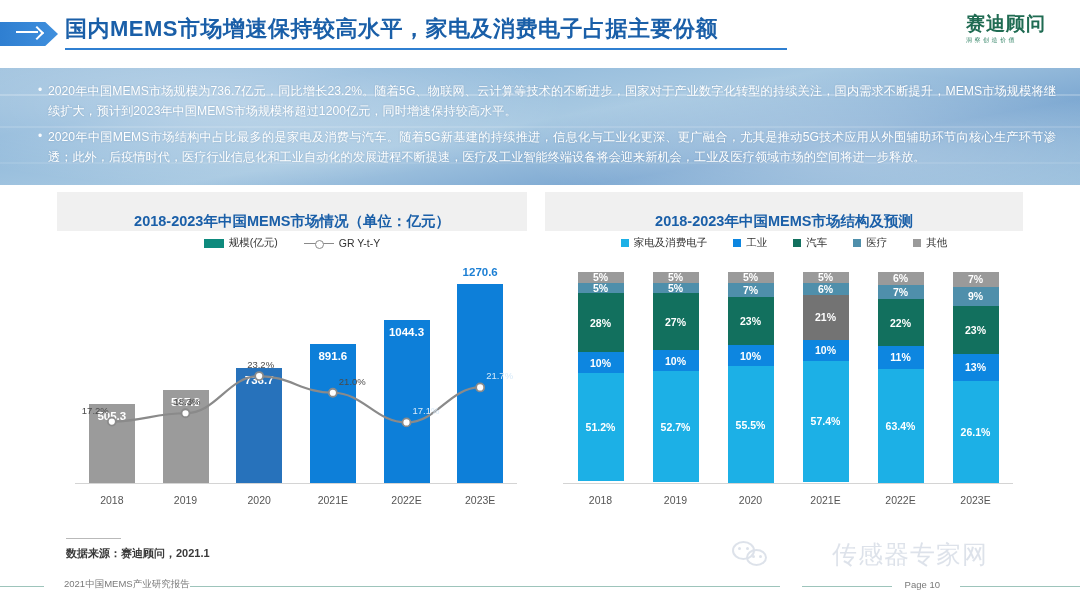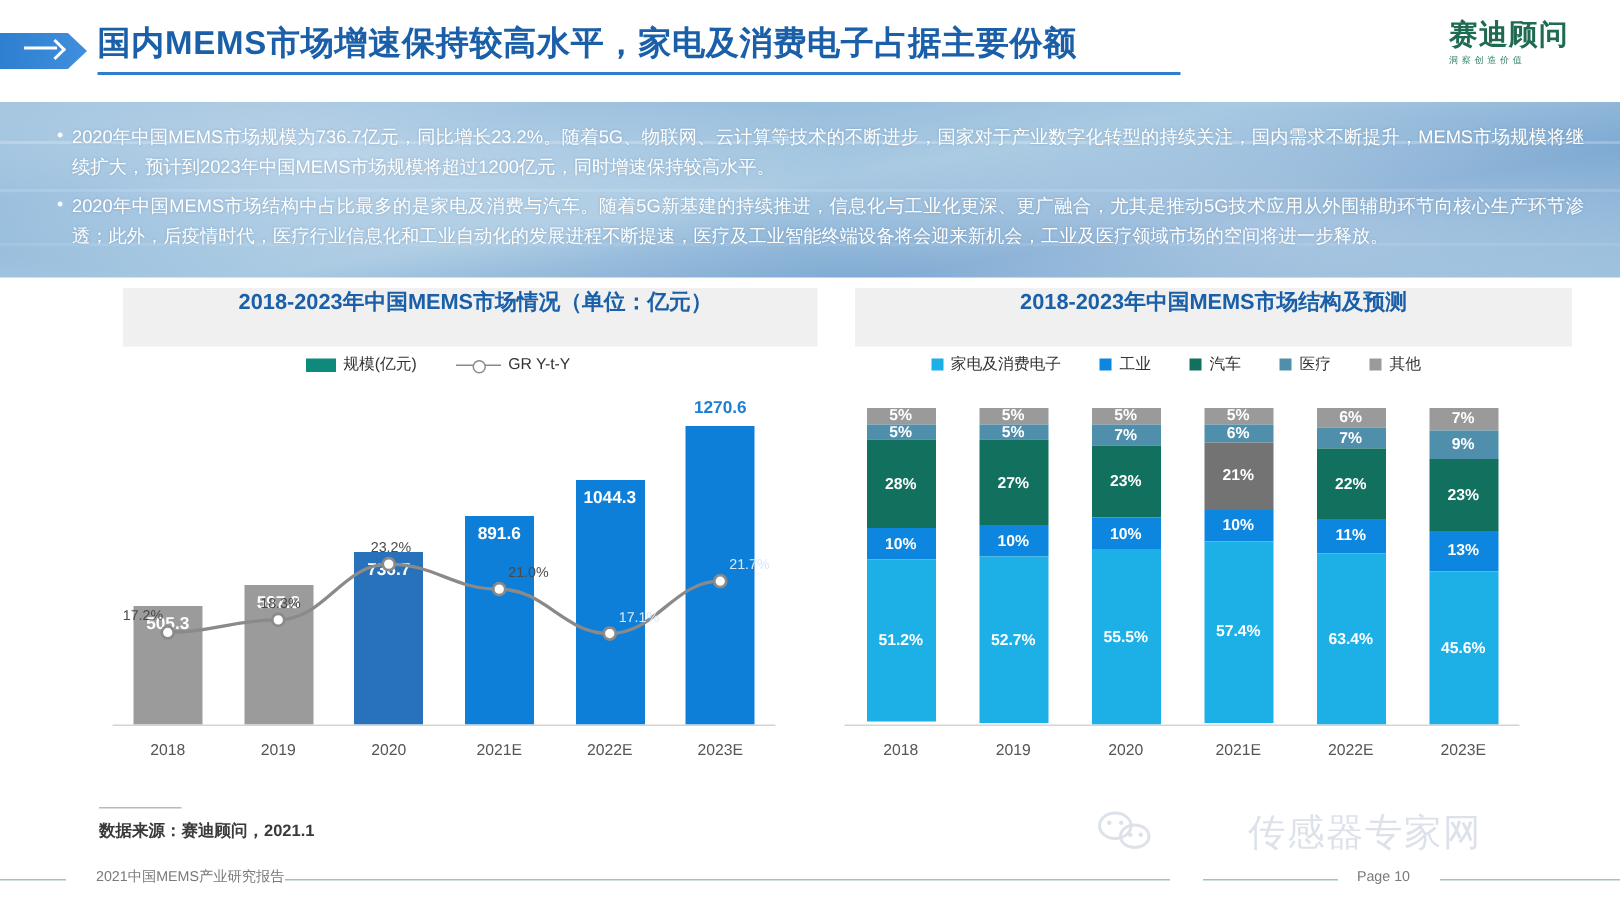--- a/index.html
+++ b/index.html
@@ -92,21 +92,21 @@
   .panel {
     position: absolute; top: 192px; height: 342px;
     background: #ffffff;
   }
   #panel-left  { left: 57px;  width: 470px; }
   #panel-right { left: 545px; width: 478px; }
 
   .panel-title-bar {
     position: absolute; left: 0; top: 0; width: 100%; height: 39px;
     background: #f0f0f0;
-    display: flex; align-items: flex-start; justify-content: center; margin-left: 25px;
+    display: flex; align-items: flex-end; justify-content: center;
   }
   .panel-title {
     font-size: 14.5px; font-weight: bold; color: #1a5fa8;
     white-space: nowrap;
   }
 
   .legend {
     position: absolute; top: 44px; left: 0; width: 100%;
     display: flex; align-items: center; justify-content: center;
     gap: 26px;
@@ -420,21 +420,21 @@
               <div class="seg" style="height: 11%; background: rgb(13, 134, 224);">11%</div>
               <div class="seg" style="height: 53.9%; background: rgb(28, 176, 230);">63.4%</div>
             </div>
           </div>
           <div class="stack-slot">
             <div class="stack">
               <div class="seg" style="height: 7%; background: rgb(154, 154, 154);">7%</div>
               <div class="seg" style="height: 9%; background: rgb(79, 143, 171);">9%</div>
               <div class="seg" style="height: 23%; background: rgb(18, 112, 94);">23%</div>
               <div class="seg" style="height: 13%; background: rgb(13, 134, 224);">13%</div>
-              <div class="seg" style="height: 48.7%; background: rgb(28, 176, 230);">45.6%</div>
+              <div class="seg" style="height: 48.7%; background: rgb(28, 176, 230);">26.1%</div>
             </div>
           </div>
         </div>
       <div class="axis-line"></div>
       <div class="x-labels" id="xlabels-right">
           <div class="x-label">2018</div>
           <div class="x-label">2019</div>
           <div class="x-label">2020</div>
           <div class="x-label">2021E</div>
           <div class="x-label">2022E</div>

